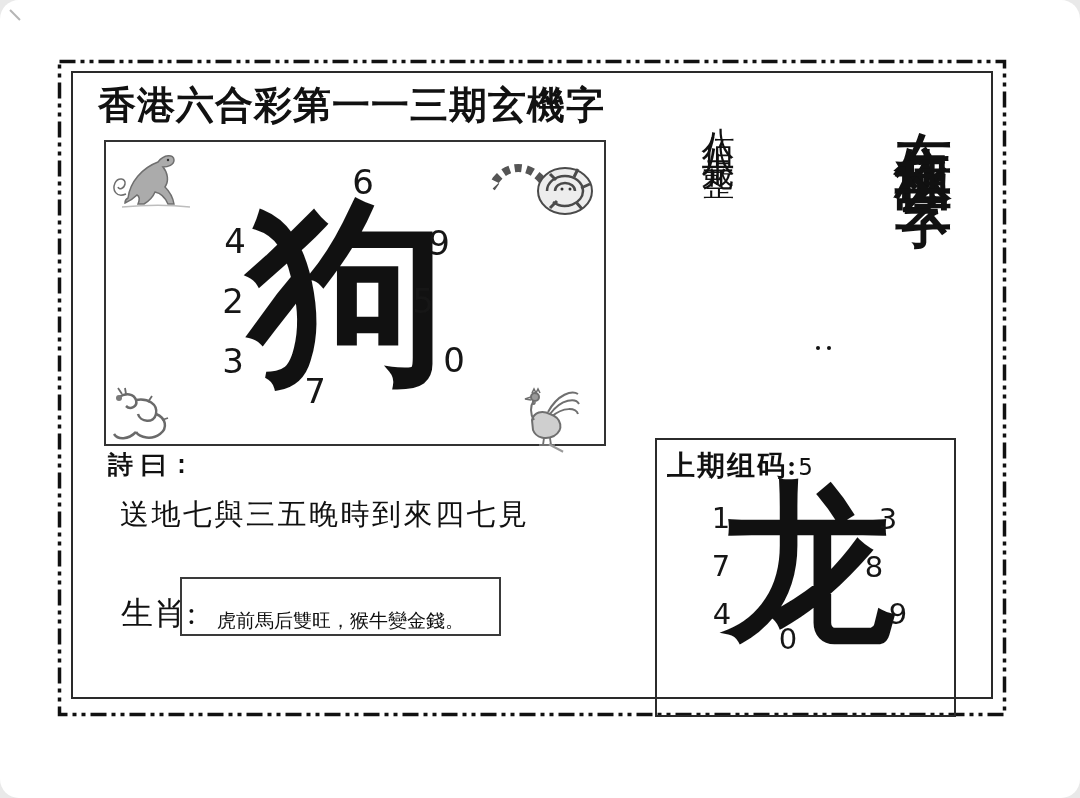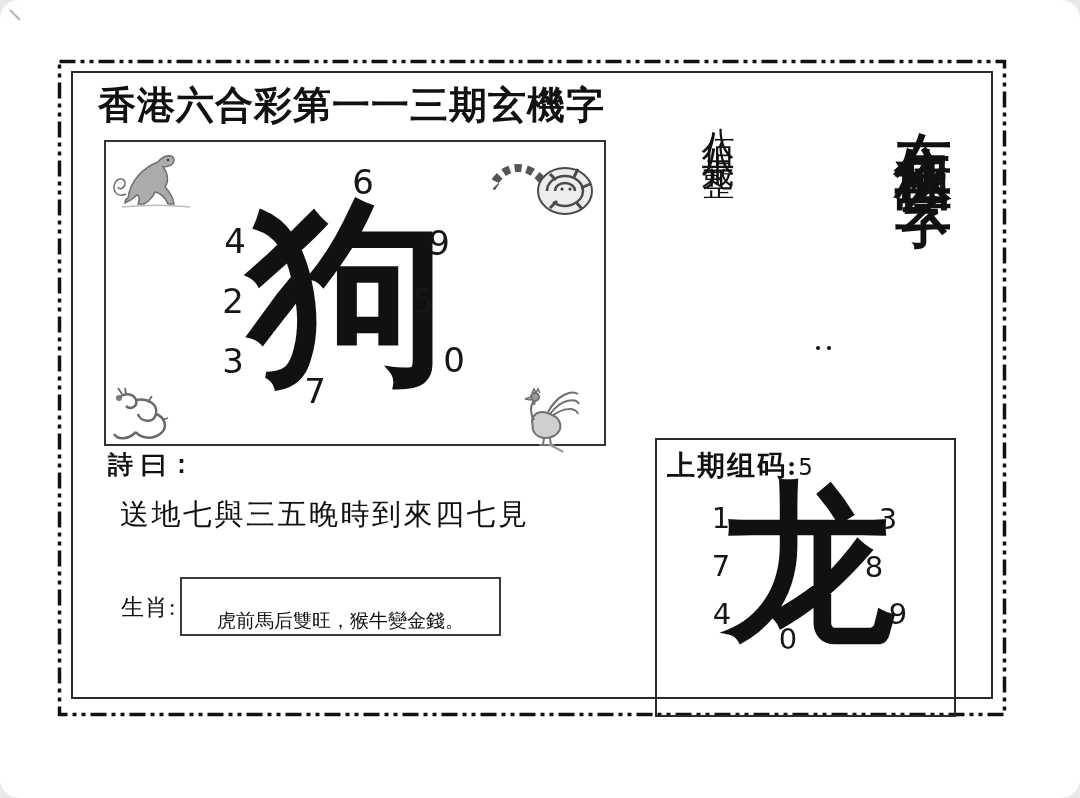--- a/index.html
+++ b/index.html
@@ -21,21 +21,21 @@
   .mn3{left:127px;top:159px;} .mn4{left:317px;top:159px;} .mn5{left:127px;top:219px;}
   .mn6{left:348px;top:218px;} .mn7{left:209px;top:249px;}
   
   .vert{writing-mode:vertical-rl;text-orientation:upright;white-space:nowrap;}
   .price{left:695px;top:102px;font-size:33px;letter-spacing:8px;}
   .brand{left:884px;top:86px;font-size:57px;font-weight:700;letter-spacing:14px;}
   
   .poem-head{left:108px;top:448px;font-size:25px;font-weight:700;letter-spacing:8px;font-family:Liberation Mono, monospace;}
   .poem{left:120px;top:496px;font-size:29px;line-height:36px;letter-spacing:2.5px;white-space:nowrap;}
   
-  .zodiac-label{left:121px;top:592px;font-size:23px;letter-spacing:1px;}
+  .zodiac-label{left:121px;top:592px;font-size:32px;letter-spacing:1px;}
   .zodiac-box{left:180px;top:577px;width:321px;height:59px;border:2px solid #3a3a3a;box-sizing:border-box;
               display:flex;align-items:flex-end;justify-content:center;font-size:19px;white-space:nowrap;}
   
   .prev-box{left:655px;top:438px;width:301px;height:279px;border:2px solid #2b2b2b;box-sizing:border-box;}
   .prev-label{left:10px;top:7px;font-size:28px;font-weight:700;letter-spacing:2px;white-space:nowrap;}
   .prev-label .num5{font-family:"DejaVu Sans","Liberation Sans",sans-serif;font-size:23px;font-weight:400;}
   .prev-char{left:152px;top:125px;font-size:172px;font-weight:700;line-height:1;white-space:nowrap;}
   .digit-sm{font-family:"DejaVu Sans","Liberation Sans",sans-serif;font-size:29px;color:#161616;line-height:1;}
   .pn0{left:64px;top:78px;}  .pn1{left:231px;top:79px;} .pn2{left:64px;top:126px;}
   .pn3{left:217px;top:127px;}.pn4{left:65px;top:174px;} .pn5{left:241px;top:174px;}

